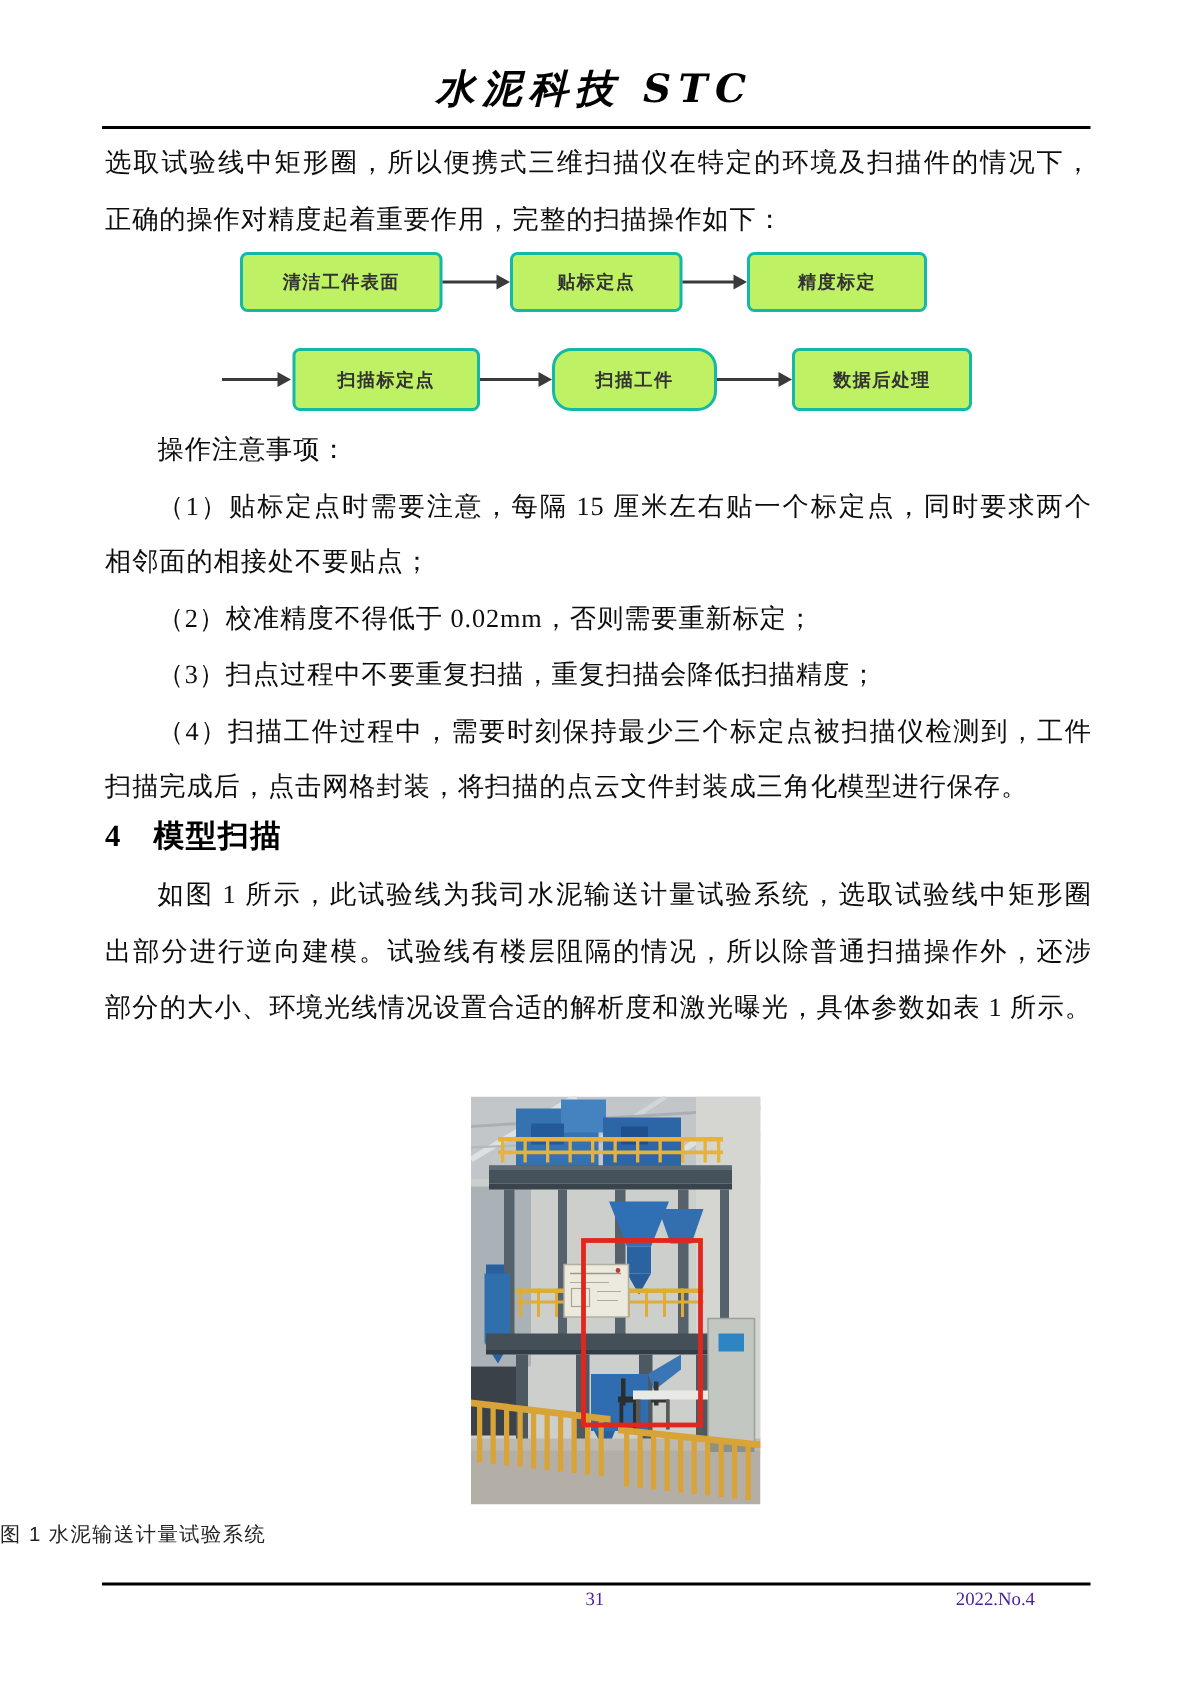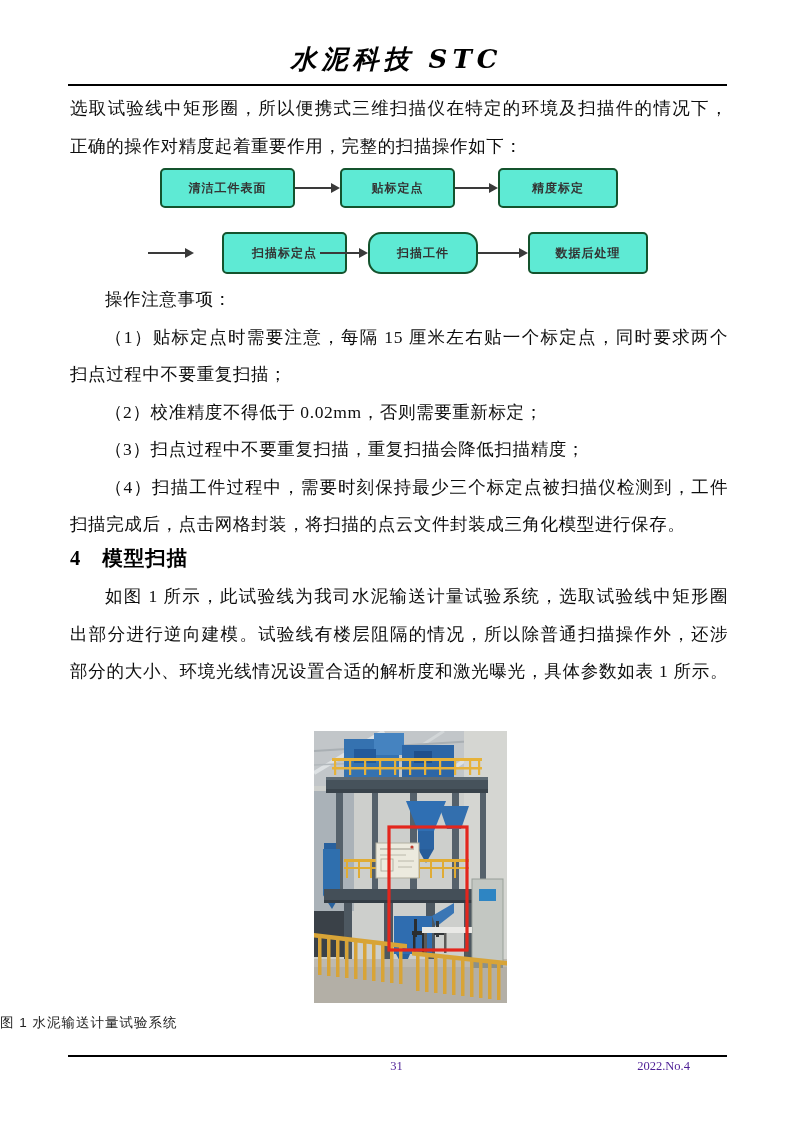--- a/index.html
+++ b/index.html
@@ -31,21 +31,21 @@
   }
   .line.full{white-space:normal;text-align:justify;text-align-last:justify;overflow:hidden;}
   .line.indent{text-indent:2em;}
   .para1{top:90px;}
   .notes{top:281px;}
   .para2{top:578px;}
   
   .flowchart{position:absolute;top:163px;left:70px;width:658px;height:120px;}
   .flow-box{
     position:absolute;height:40px;
-    border:2px solid #14532d;border-radius:5px;background:#5eead4;
+    border:2px solid #14b8a6;border-radius:5px;background:#bef264;
     display:flex;align-items:center;justify-content:center;
     font-family:"Liberation Sans","DejaVu Sans",sans-serif;
     font-size:12px;font-weight:700;color:#333;letter-spacing:1px;
     box-sizing:border-box;
   }
   .flow-arrow{position:absolute;height:2px;background:#3a3a3a;}
   .flow-arrow::after{
     content:"";position:absolute;right:-2px;top:-4px;
     border-left:9px solid #3a3a3a;
     border-top:5px solid transparent;border-bottom:5px solid transparent;
@@ -92,31 +92,31 @@
 
   <div class="flowchart">
 
     <div class="flow-box" style="left:90px;top:5px;width:135px;">清洁工件表面</div>
     <div class="flow-arrow" style="left:225px;top:24px;width:43px;"></div>
     <div class="flow-box" style="left:270px;top:5px;width:115px;">贴标定点</div>
     <div class="flow-arrow" style="left:385px;top:24px;width:41px;"></div>
     <div class="flow-box" style="left:428px;top:5px;width:120px;">精度标定</div>
 
     <div class="flow-arrow" style="left:78px;top:89px;width:44px;"></div>
-    <div class="flow-box" style="left:125px;top:69px;width:125px;height:42px;margin-left:27px;">扫描标定点</div>
+    <div class="flow-box" style="left:125px;top:69px;width:125px;height:42px;">扫描标定点</div>
     <div class="flow-arrow" style="left:250px;top:89px;width:46px;"></div>
     <div class="flow-box" style="left:298px;top:69px;width:110px;height:42px;border-radius:13px;">扫描工件</div>
     <div class="flow-arrow" style="left:408px;top:89px;width:48px;"></div>
     <div class="flow-box" style="left:458px;top:69px;width:120px;height:42px;">数据后处理</div>
   </div>
 
   <div class="para notes">
     <span class="line indent">操作注意事项：</span>
     <span class="line full indent">（1）贴标定点时需要注意，每隔 15 厘米左右贴一个标定点，同时要求两个</span>
-    <span class="line">扫点过程中不要重复扫描；</span>
+    <span class="line">相邻面的相接处不要贴点；</span>
     <span class="line indent">（2）校准精度不得低于 0.02mm，否则需要重新标定；</span>
     <span class="line indent">（3）扫点过程中不要重复扫描，重复扫描会降低扫描精度；</span>
     <span class="line full indent">（4）扫描工件过程中，需要时刻保持最少三个标定点被扫描仪检测到，工件</span>
     <span class="line">扫描完成后，点击网格封装，将扫描的点云文件封装成三角化模型进行保存。</span>
   </div>
 
   <div class="section-heading">
     <span class="sec-num">4</span><span class="sec-title">模型扫描</span>
   </div>
 

